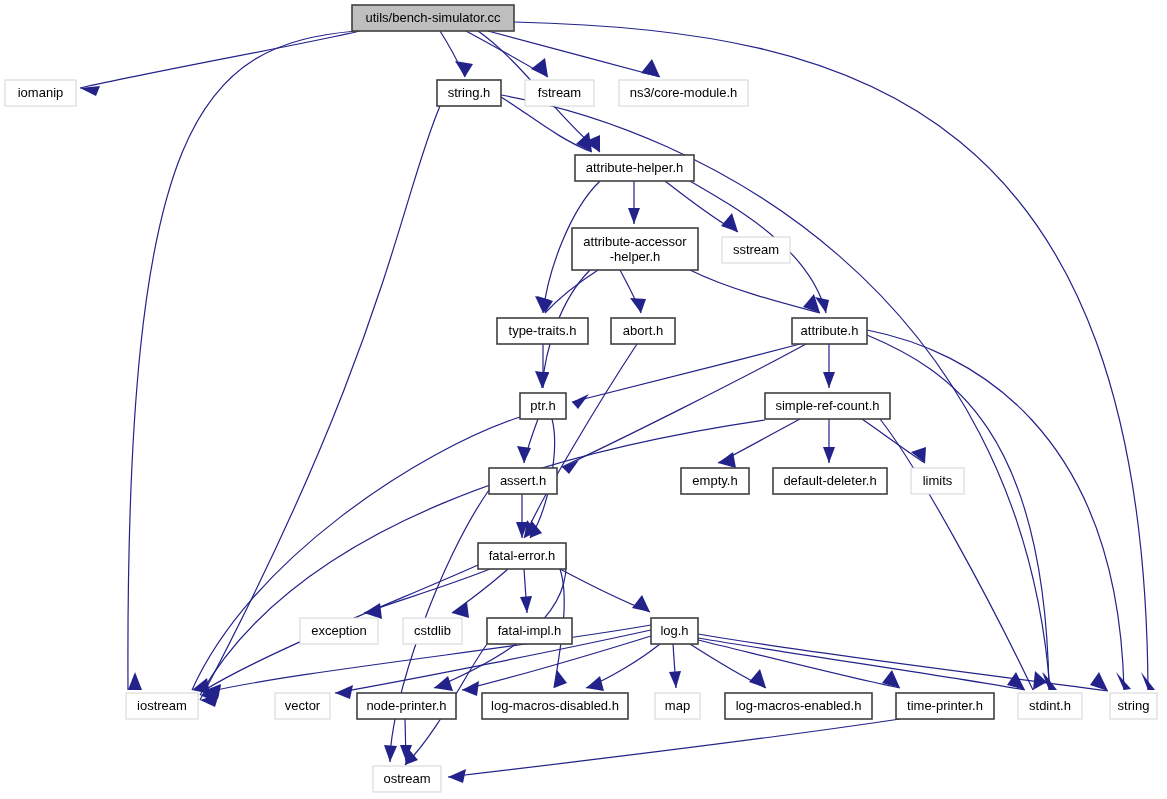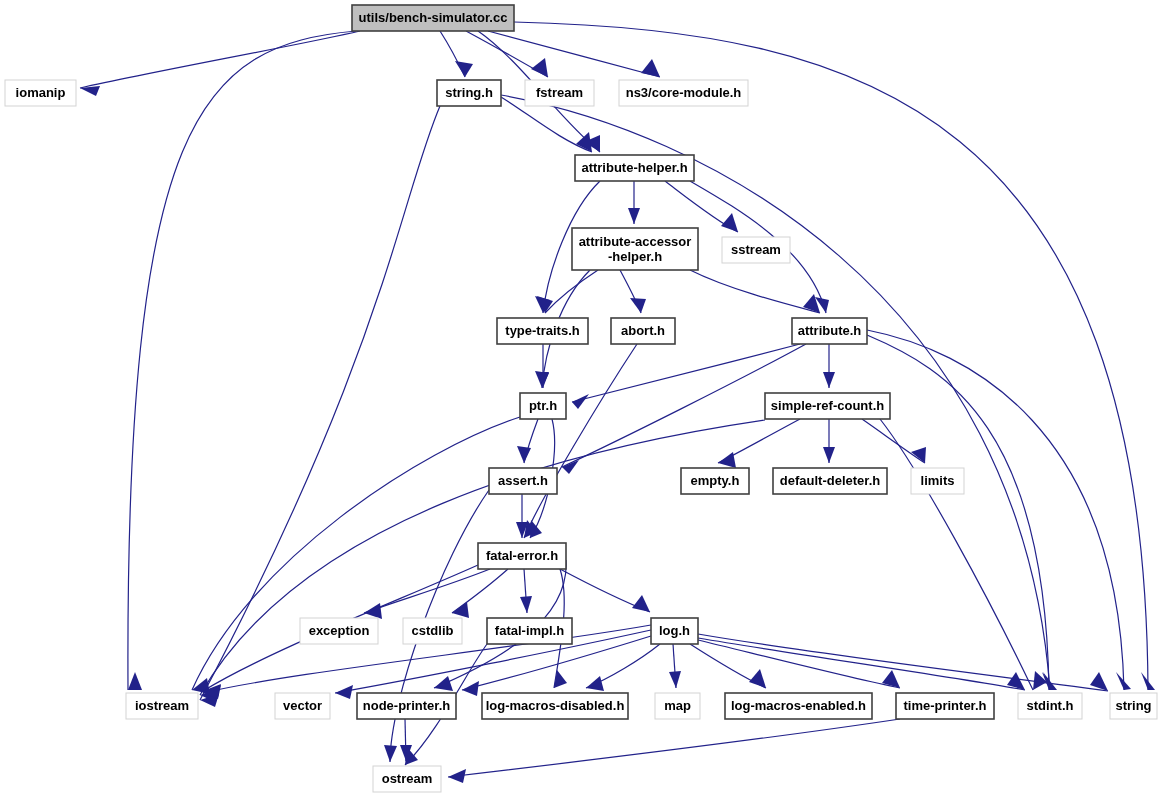--- a/index.html
+++ b/index.html
@@ -7,21 +7,20 @@
     padding: 0;
     background: #ffffff;
   }
   #graph-root {
     position: relative;
     width: 1167px;
     height: 799px;
     background: #ffffff;
     font-family: "Liberation Sans", sans-serif;
     overflow: hidden;
-    font-weight: bold;
   }
   svg#graph-svg {
     position: absolute;
     left: 0;
     top: 0;
     width: 1167px;
     height: 799px;
   }
   .node-rect {
     fill: #ffffff;

